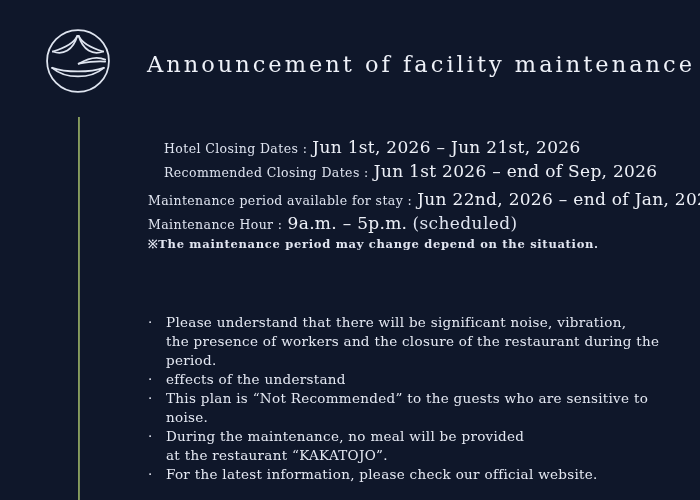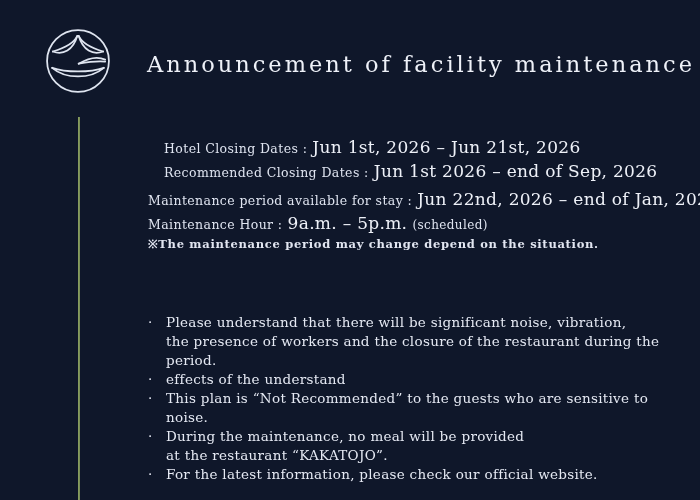--- a/index.html
+++ b/index.html
@@ -38,21 +38,21 @@
     font-size: 12.5px;
     letter-spacing: 0.4px;
     color: #dfe4f0;
   }
   .value {
     font-size: 17px;
     letter-spacing: 0.3px;
     color: #eef1f8;
   }
   .small-suffix {
-    font-size: 12px;
+    font-size: 17px;
     letter-spacing: 0.4px;
     color: #dfe4f0;
   }
   .note {
     position: absolute;
     left: 148px; top: 236px;
     font-size: 11.5px;
     font-weight: bold;
     letter-spacing: 0.7px;
     color: #e2e6f1;

